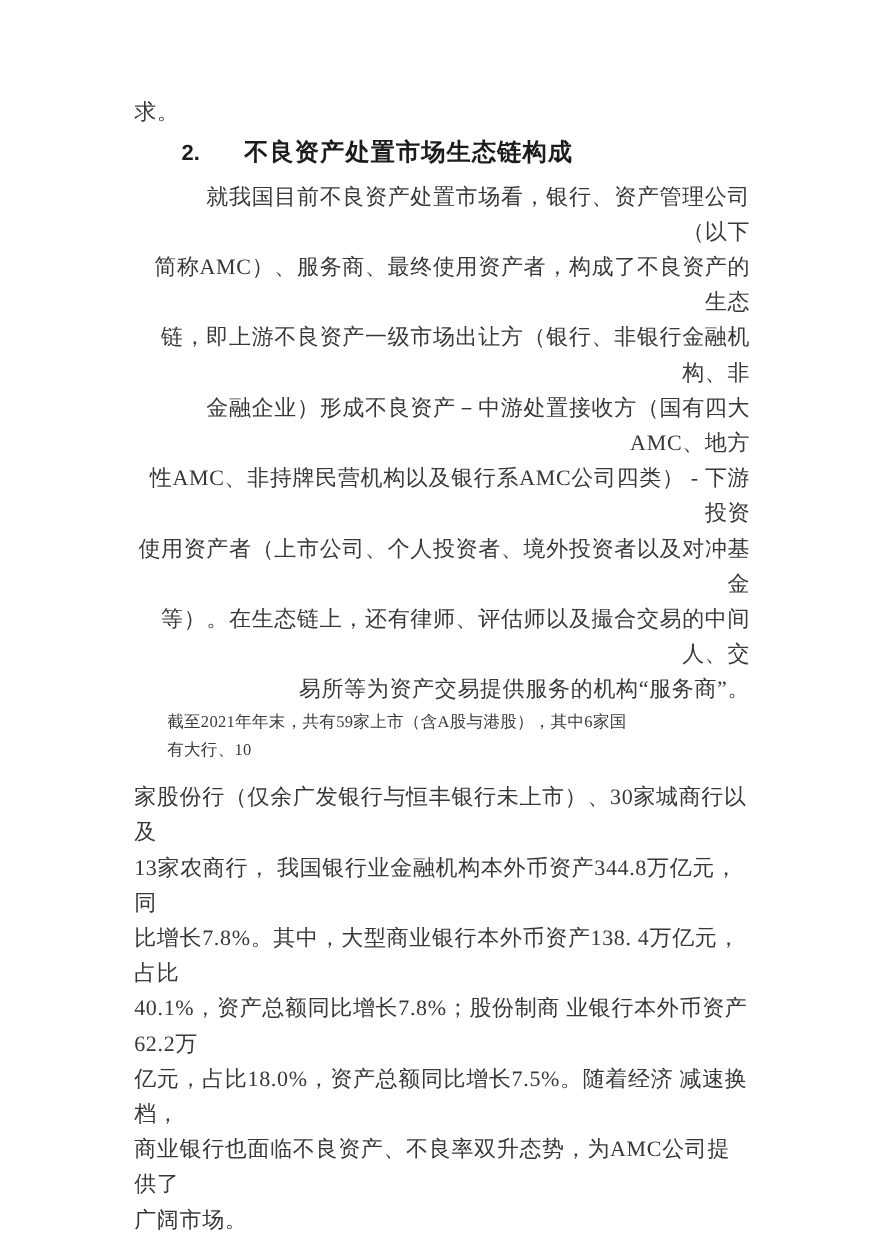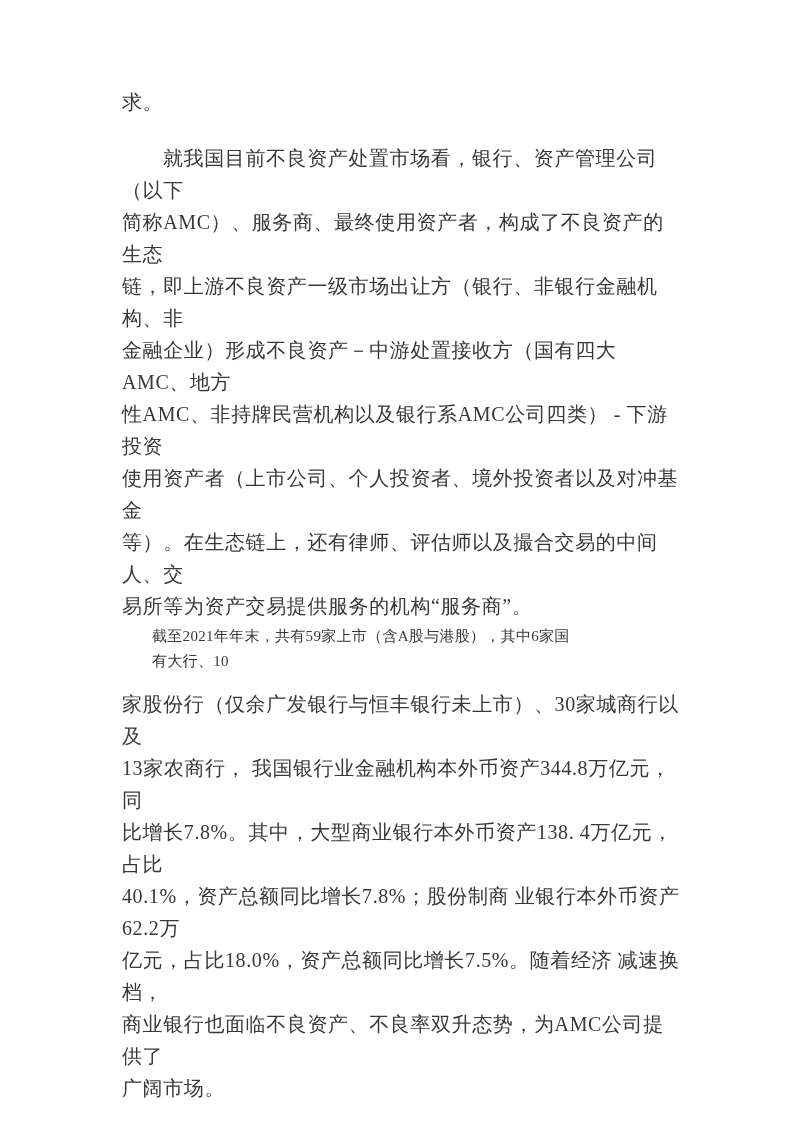--- a/index.html
+++ b/index.html
@@ -49,30 +49,33 @@
   .heading.h3 { margin-top: -6px; }
 
   
   .note {
     font-size: 15px;
     line-height: 25px;
     letter-spacing: 0.3px;
     margin: 2px 0 0 30px;
   }
 
-  .p-intro   { margin-top: 24px; }
+  .p-intro   { margin-top: 8px; text-align: right; }
   .p-assets  { margin-top: 14px; }
 </style>
 </head>
 <body>
 
 <div class="page">
 
   <p class="par">求。</p>
 
+  <div class="heading">
+    <span class="hnum">2.</span><span>不良资产处置市场生态链构成</span>
+  </div>
 
   <p class="par indent p-intro">就我国目前不良资产处置市场看，银行、资产管理公司（以下
 简称AMC）、服务商、最终使用资产者，构成了不良资产的生态
 链，即上游不良资产一级市场出让方（银行、非银行金融机构、非
 金融企业）形成不良资产－中游处置接收方（国有四大AMC、地方
 性AMC、非持牌民营机构以及银行系AMC公司四类） - 下游投资
 使用资产者（上市公司、个人投资者、境外投资者以及对冲基金
 等）。在生态链上，还有律师、评估师以及撮合交易的中间人、交
 易所等为资产交易提供服务的机构“服务商”。</p>
 

